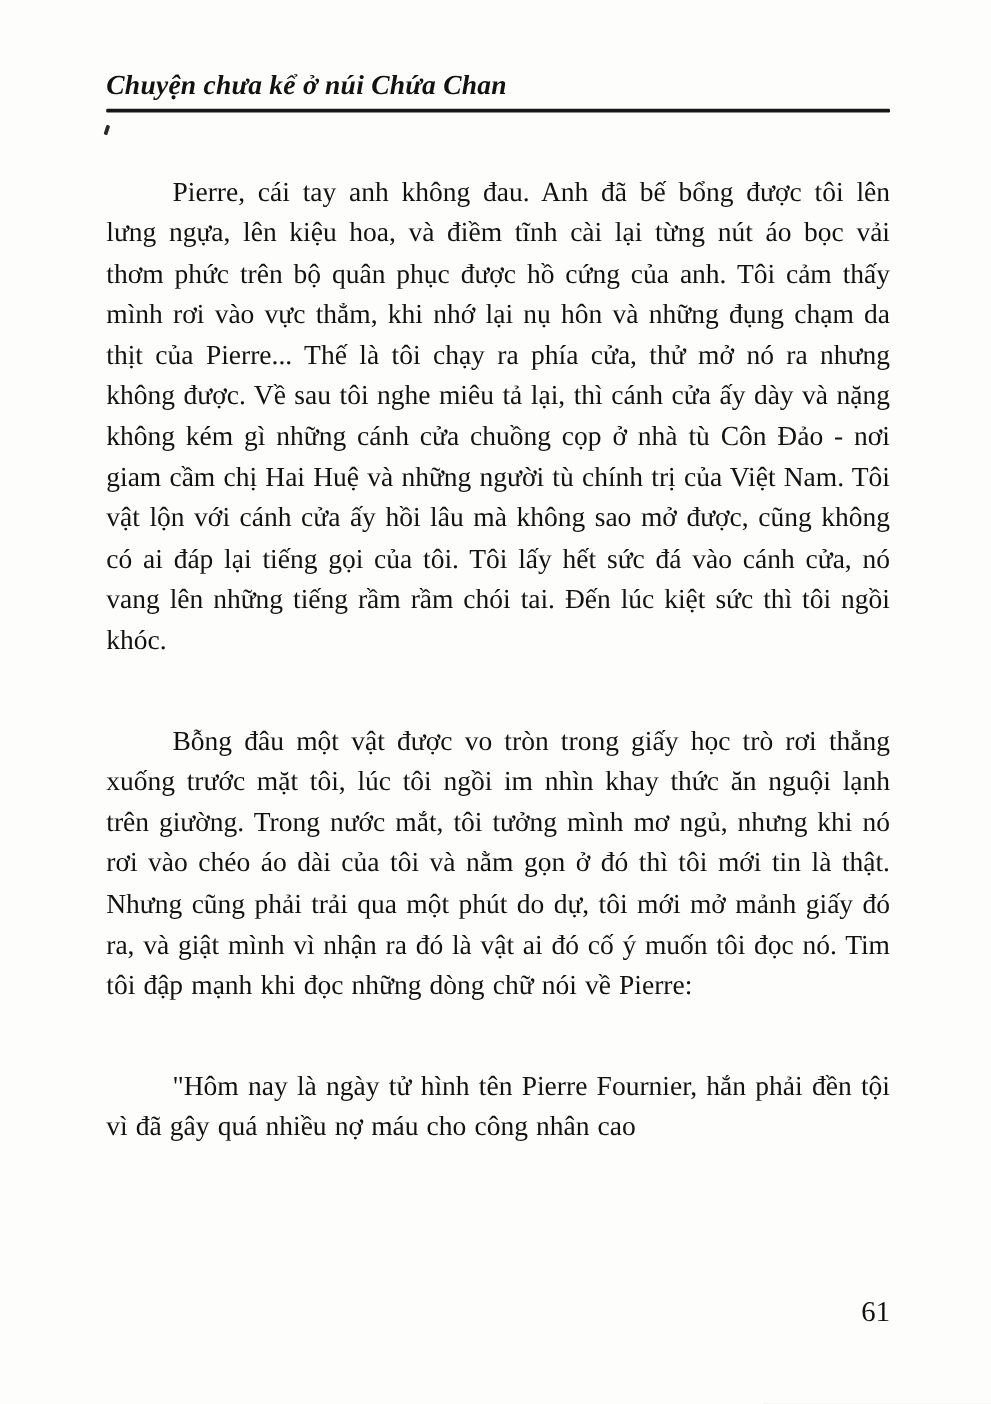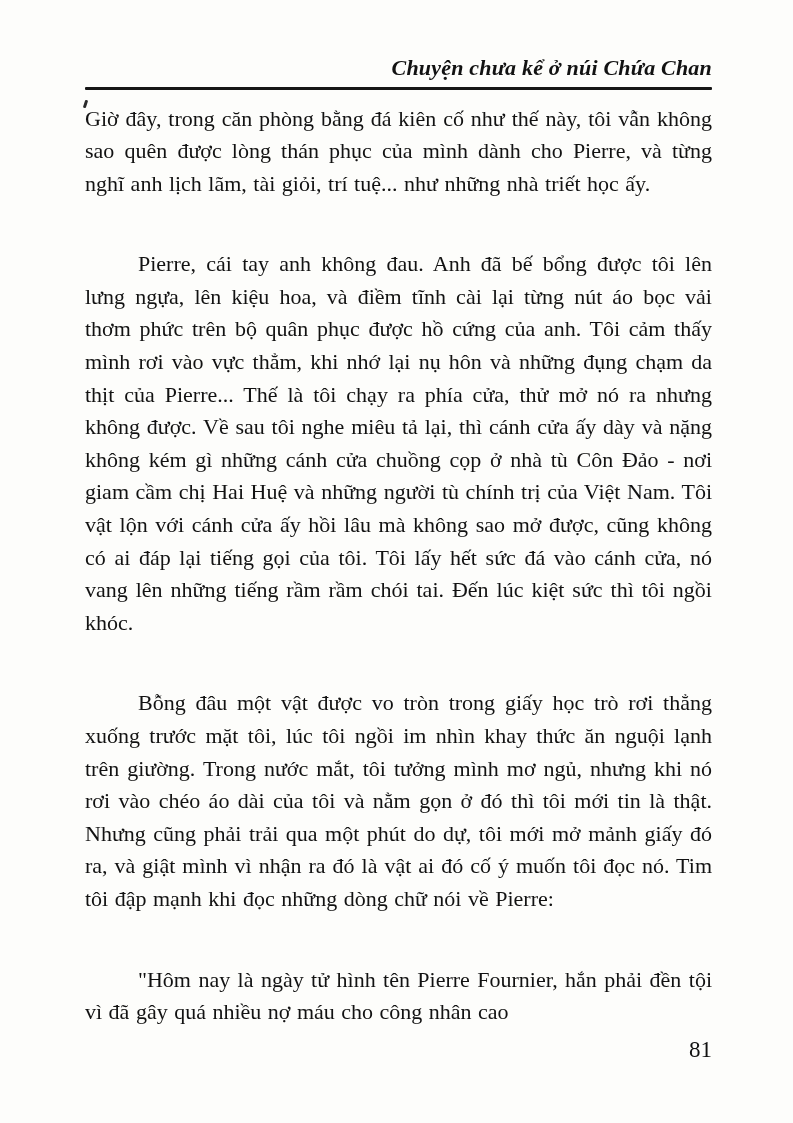--- a/index.html
+++ b/index.html
@@ -13,21 +13,20 @@
     height: 1123px;
     margin: 0 auto;
     background: #fdfdfb;
     box-sizing: border-box;
     padding: 54px 81px 0 85px;
     font-family: "Liberation Serif", "DejaVu Serif", serif;
     color: #121212;
     overflow: hidden;
   }
   .running-head {
-    text-align: right;
     font-size: 22px;
     line-height: 28px;
     font-weight: bold;
     font-style: italic;
     letter-spacing: 0.2px;
     white-space: nowrap;
   }
   .head-rule {
     margin-top: 5px;
     height: 2.5px;
@@ -73,21 +72,20 @@
 <div class="page">
 
   <header>
     <div class="running-head">Chuyện chưa kể ở núi Chứa Chan</div>
     <div class="head-rule"></div>
   </header>
 
   <div class="scan-artifact"></div>
 
   <main class="page-body">
-    <p class="para">Giờ đây, trong căn phòng bằng đá kiên cố như thế này, tôi vẫn không sao quên được lòng thán phục của mình dành cho Pierre, và từng nghĩ anh lịch lãm, tài giỏi, trí tuệ... như những nhà triết học ấy.</p>
     <p class="para indent">Pierre, cái tay anh không đau. Anh đã bế bổng được tôi lên lưng ngựa, lên kiệu hoa, và điềm tĩnh cài lại từng nút áo bọc vải thơm phức trên bộ quân phục được hồ cứng của anh. Tôi cảm thấy mình rơi vào vực thẳm, khi nhớ lại nụ hôn và những đụng chạm da thịt của Pierre... Thế là tôi chạy ra phía cửa, thử mở nó ra nhưng không được. Về sau tôi nghe miêu tả lại, thì cánh cửa ấy dày và nặng không kém gì những cánh cửa chuồng cọp ở nhà tù Côn Đảo - nơi giam cầm chị Hai Huệ và những người tù chính trị của Việt Nam. Tôi vật lộn với cánh cửa ấy hồi lâu mà không sao mở được, cũng không có ai đáp lại tiếng gọi của tôi. Tôi lấy hết sức đá vào cánh cửa, nó vang lên những tiếng rầm rầm chói tai. Đến lúc kiệt sức thì tôi ngồi khóc.</p>
     <p class="para indent">Bỗng đâu một vật được vo tròn trong giấy học trò rơi thẳng xuống trước mặt tôi, lúc tôi ngồi im nhìn khay thức ăn nguội lạnh trên giường. Trong nước mắt, tôi tưởng mình mơ ngủ, nhưng khi nó rơi vào chéo áo dài của tôi và nằm gọn ở đó thì tôi mới tin là thật. Nhưng cũng phải trải qua một phút do dự, tôi mới mở mảnh giấy đó ra, và giật mình vì nhận ra đó là vật ai đó cố ý muốn tôi đọc nó. Tim tôi đập mạnh khi đọc những dòng chữ nói về Pierre:</p>
     <p class="para indent">"Hôm nay là ngày tử hình tên Pierre Fournier, hắn phải đền tội vì đã gây quá nhiều nợ máu cho công nhân cao</p>
   </main>
 
-  <span class="page-number">81</span>
+  <span class="page-number">61</span>
 
 </div>
 
 </body></html>

